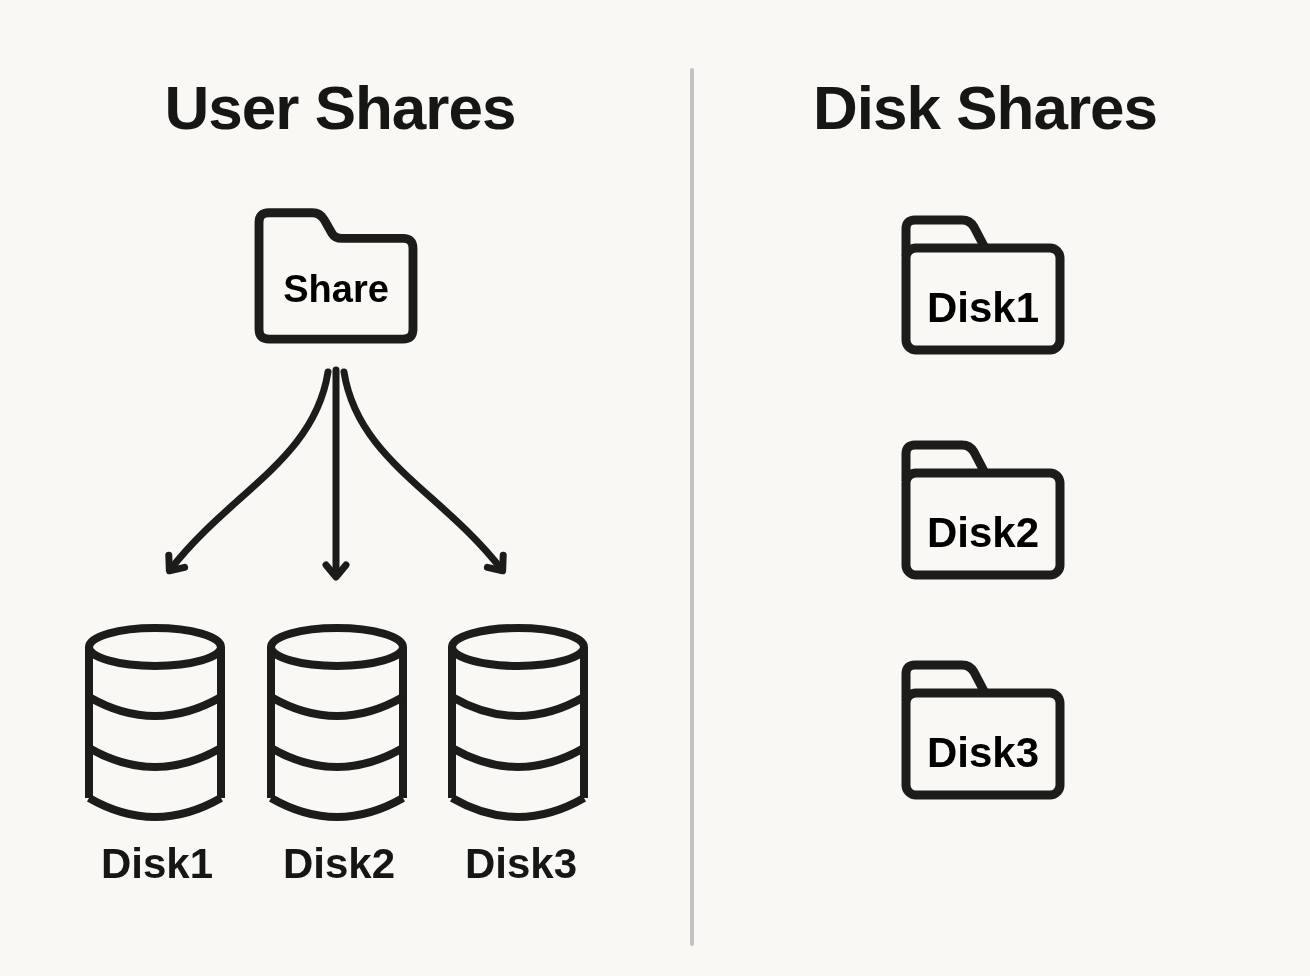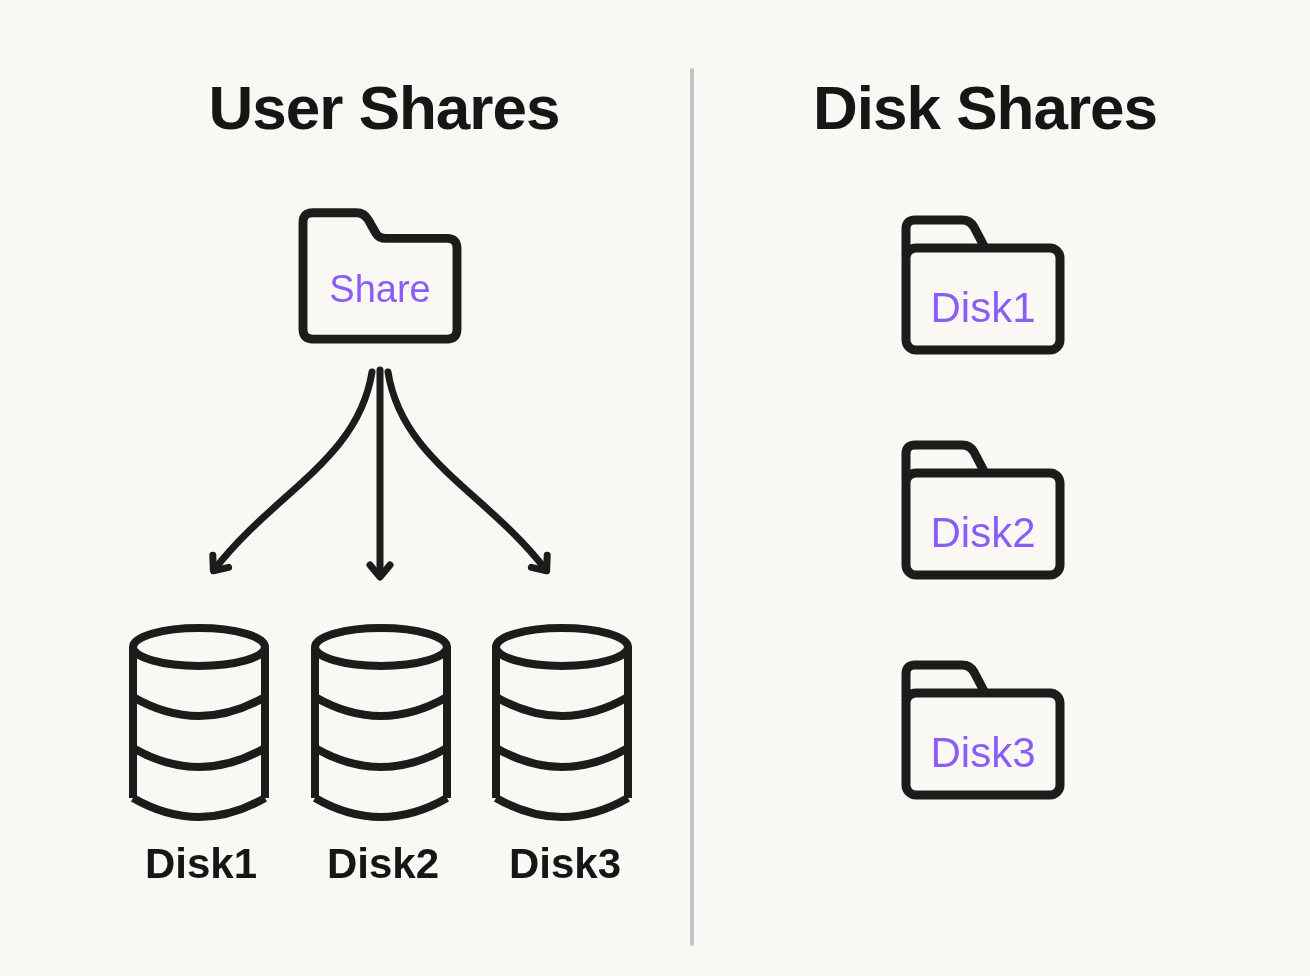--- a/index.html
+++ b/index.html
@@ -10,21 +10,21 @@
   }
   .canvas {
     position: relative;
     width: 1310px;
     height: 976px;
     background: #faf8f4;
     overflow: hidden;
     color: #1c1c1a;
   }
   .panel { position: absolute; top: 0; height: 100%; }
-  .panel-left  { left: 0;    width: 693px; margin-left: 44px; }
+  .panel-left  { left: 0;    width: 693px; }
   .panel-right { left: 663px; width: 617px; }
 
   .title {
     position: absolute;
     margin: 0;
     text-align: center;
     font-size: 62px;
     font-weight: 700;
     letter-spacing: -1px;
     color: #161614;
@@ -35,22 +35,22 @@
   .share-folder {
     position: absolute;
     left: 252px; top: 193px;
     width: 168px; height: 153px;
   }
   .share-folder svg { position: absolute; left: 0; top: 0; width: 100%; height: 100%; }
   .folder-label {
     position: absolute;
     left: 0; width: 100%;
     text-align: center;
-    font-weight: 400;
-    color: #8b5cf6;
+    font-weight: 700;
+    color: #000000;
   }
   .share-folder .folder-label { top: 75px; font-size: 38px; }
 
   .arrows {
     position: absolute;
     left: 0; top: 0;
     width: 693px; height: 976px;
     pointer-events: none;
   }
   .arrow {

